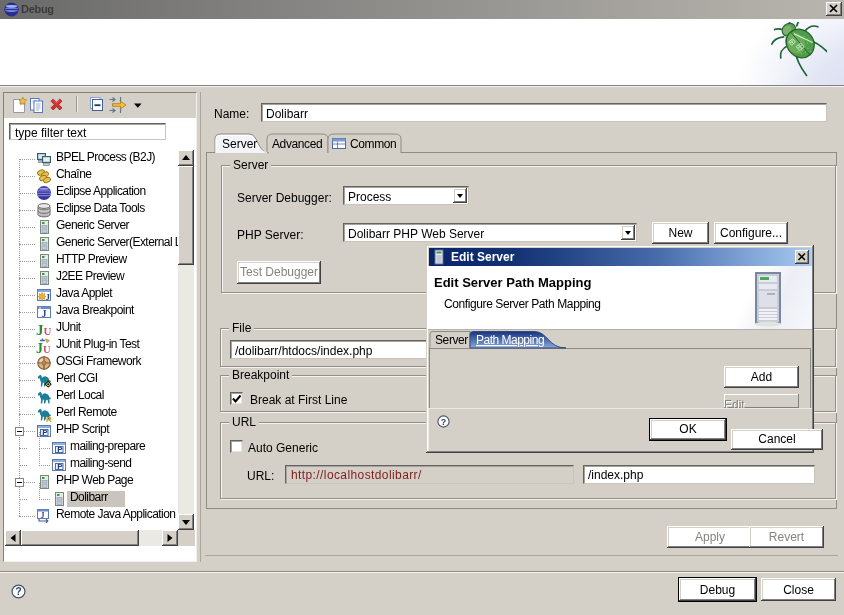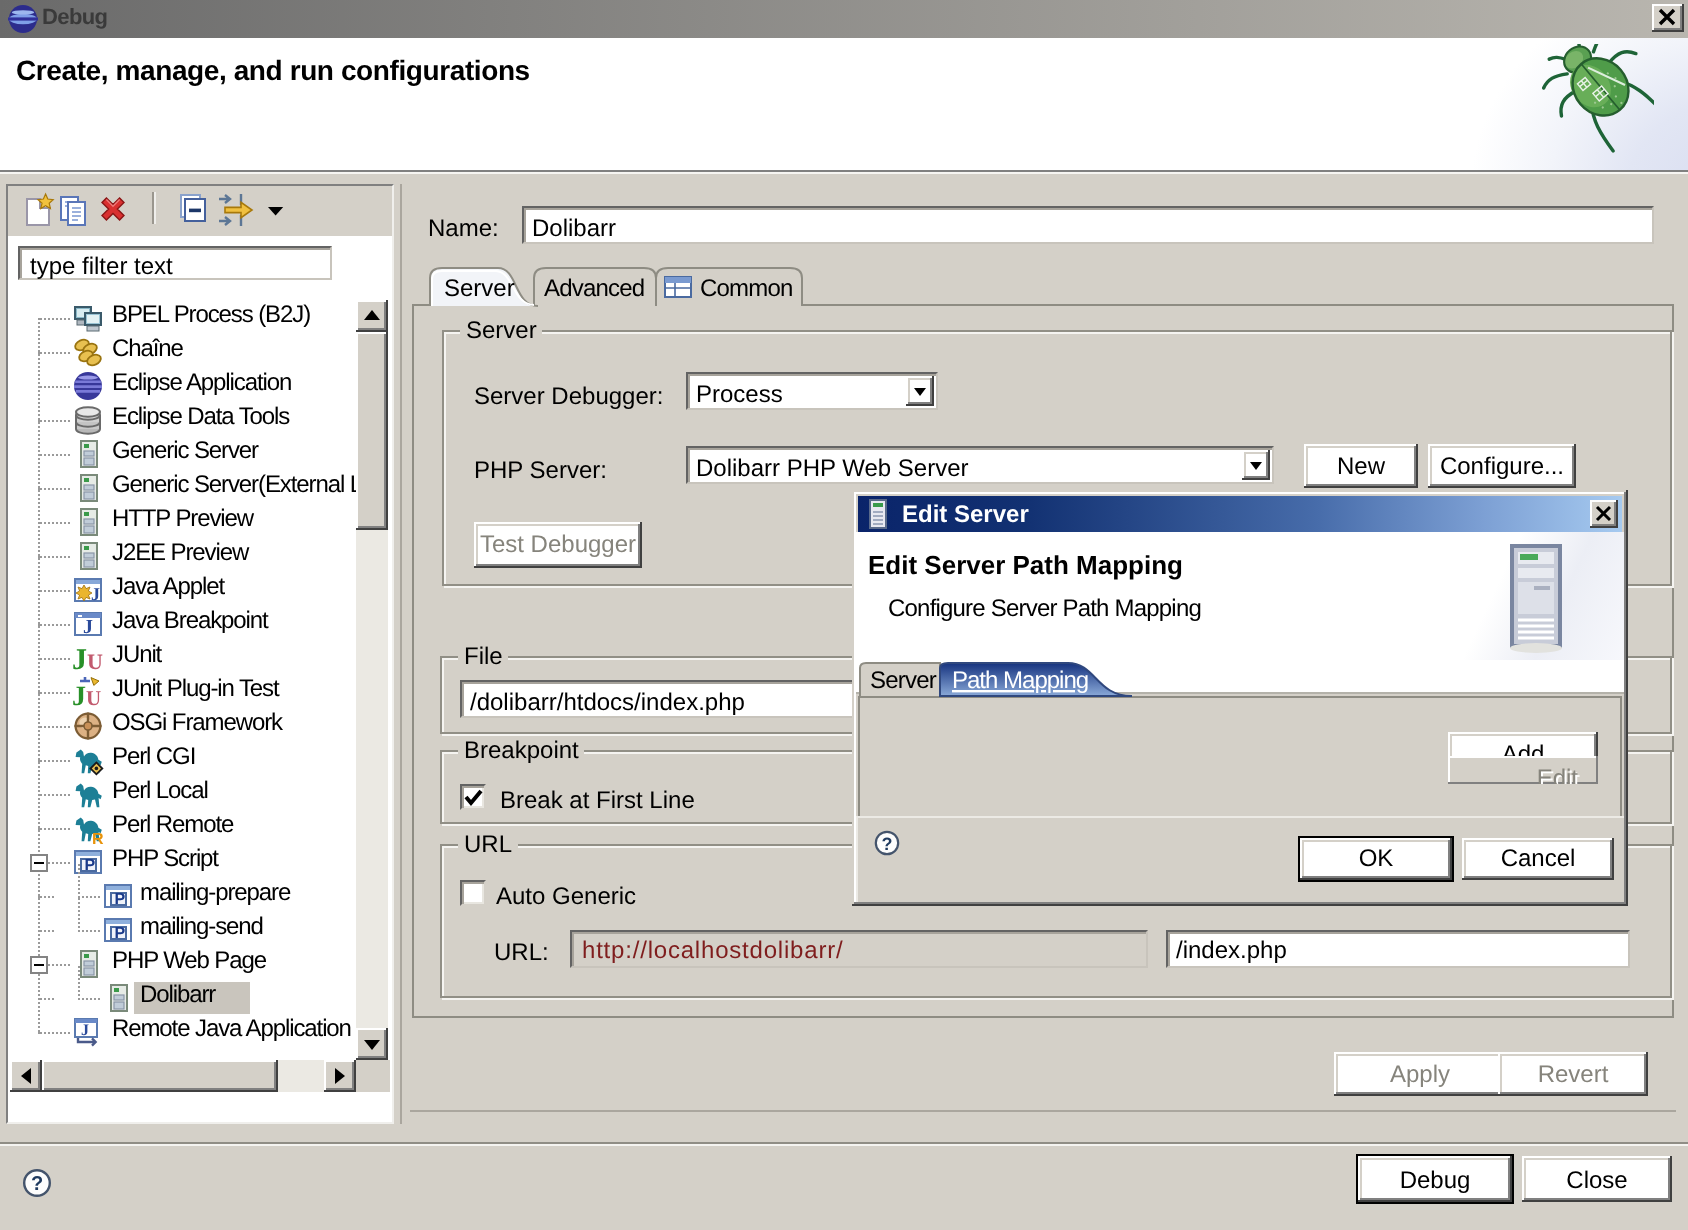--- a/index.html
+++ b/index.html
@@ -25,21 +25,20 @@
   <span class="a" style="left:21px;top:3px;font-weight:bold;font-size:11px;letter-spacing:-0.3px;color:#3a3a3a">Debug</span>
   <div class="a bevout" style="left:826px;top:2px;width:16px;height:14px">
     <svg width="16" height="14" viewBox="0 0 16 14">
         <path d="M4 3 L11 10 M11 3 L4 10" stroke="#000" stroke-width="1.7"></path>
       </svg>
   </div>
 </div>
 
 <div class="a" style="left:0;top:19px;width:844px;height:66px;background:#fff;overflow:hidden">
   <div class="a" style="right:0;top:0;width:120px;height:66px;background:radial-gradient(ellipse 130px 110px at 118% 115%,#d8ddf0 0%,#e2e6f4 40%,#f2f4fa 70%,#fff 100%)"></div>
-  <span class="a" style="left:8px;top:8px;font-weight:bold;font-size:14px;letter-spacing:-0.2px">Create, manage, and run configurations</span>
   <svg class="a" style="left:767px;top:3px" width="60" height="60" viewBox="0 0 84 80">
     <g transform="translate(2,-9) rotate(-40 42 34)">
       <g stroke="#1e6437" stroke-width="2.4" fill="none" stroke-linecap="round">
         <path d="M30 16 C22 11 17 10 11 13"></path>
         <path d="M27 29 C17 27 12 29 8 36"></path>
         <path d="M29 44 C23 52 21 62 20 78"></path>
         <path d="M54 16 C62 11 67 10 73 13"></path>
         <path d="M57 29 C67 27 72 29 76 36"></path>
         <path d="M55 44 C61 52 63 62 64 76"></path>
         <path d="M36 8 C33 3 31 1 27 0"></path>
@@ -476,21 +475,21 @@
       <rect x="4" y="1" width="8" height="14" fill="#e8e8f0" stroke="#5a6a8a"></rect>
       <rect x="5.5" y="2.5" width="5" height="2" fill="#3a9a4a"></rect>
       <path d="M5.5 7 h5 M5.5 9 h5 M5.5 11 h5 M5.5 13 h5" stroke="#8a96b0" stroke-width=".8"></path>
     </svg>
     <span class="a" style="left:22px;top:2px;color:#fff;font-weight:bold;font-size:12px">Edit Server</span>
     <div class="a bevout" style="left:366px;top:2px;width:14px;height:14px"><svg width="14" height="14">
           <path d="M3.5 3.5 L10 10 M10 3.5 L3.5 10" stroke="#000" stroke-width="1.5"></path>
         </svg></div>
   </div>
 
-  <div class="a" style="left:2px;top:21px;width:384px;height:81px;background:#fff;border-bottom:1px solid #b4b2aa;overflow:hidden">
+  <div class="a" style="left:2px;top:21px;width:384px;height:64px;background:#fff;border-bottom:1px solid #b4b2aa;overflow:hidden">
     <div class="a" style="right:0;top:0;width:150px;height:64px;background:linear-gradient(115deg,#fff 55%,#eceef5 75%,#f7f8fc 100%)"></div>
     <span class="a" style="left:6px;top:9px;font-weight:bold;font-size:13px">Edit Server Path Mapping</span>
     <span class="a" style="left:16px;top:31px;font-size:12px;letter-spacing:-0.4px">Configure Server Path Mapping</span>
     <svg class="a" style="left:325px;top:6px" width="34" height="56" viewBox="0 0 34 56">
       <rect x="3" y="1" width="24" height="50" fill="#c8ccd8" stroke="#7a86a0" stroke-width="2"></rect>
       <rect x="6" y="4" width="18" height="6" fill="#e8eaf0"></rect>
       <rect x="7" y="5" width="9" height="3" fill="#4aaa5a"></rect>
       <rect x="6" y="12" width="18" height="5" fill="#e8eaf0"></rect>
       <rect x="6" y="19" width="18" height="16" fill="#dde0e8"></rect>
       <rect x="14" y="21" width="8" height="2" fill="#aab0c0"></rect>
@@ -511,29 +510,29 @@
         <path d="M42 17 L42 3 Q42 .5 46 .5 L106 .5 C120 .5 120 17 138 17 Z" fill="url(#tg)" stroke="#30487e"></path>
         <text x="48" y="13" font-size="12" letter-spacing="-0.5" fill="#fff" text-decoration="underline">Path Mapping</text>
       </svg></div>
 
   <div class="a" style="left:3px;top:103px;width:382px;height:60px;border:1px solid #8e8c83;border-bottom:none"></div>
 
 
   <div class="a btn" style="left:298px;top:121px;width:75px;height:22px">
       <span>Add</span>
     </div>
-  <div class="a" style="left:298px;top:133px;width:75px;height:14px;background:#d4d0c8;box-shadow:inset -1px -1px 0 #808080,inset 1px 1px 0 #fff;text-align:right;overflow:hidden">
+  <div class="a" style="left:298px;top:149px;width:75px;height:14px;background:#d4d0c8;box-shadow:inset -1px -1px 0 #808080,inset 1px 1px 0 #fff;text-align:left;overflow:hidden">
       <span class="dis" style="display:block;padding-top:4px">Edit...</span>
     </div>
 
   <div class="a" style="left:2px;top:163px;width:384px;height:43px;background:#d4d0c8;box-shadow:inset 1px 1px 0 #eceae5"></div>
   <svg class="a" style="left:11px;top:170px" width="13" height="13" viewBox="0 0 13 13">
     <circle cx="6.5" cy="6.5" r="5.6" fill="#fdfdfd" stroke="#44546c" stroke-width="1.1"></circle>
     <text x="6.5" y="9.8" font-size="9" font-weight="bold" text-anchor="middle" fill="#1f3a5f" font-family="Liberation Sans">?</text>
   </svg>
   <div class="a" style="left:223px;top:173px;width:78px;height:23px;background:#000"></div>
   <div class="a btn" style="left:224px;top:174px;width:76px;height:21px">
       <span style="padding-top:3px">OK</span>
     </div>
-  <div class="a btn" style="left:305px;top:174px;width:76px;height:21px">
+  <div class="a btn" style="left:305px;top:184px;width:92px;height:21px">
       <span style="padding-top:3px">Cancel</span>
     </div>
 </div>
 
 </body></html>

